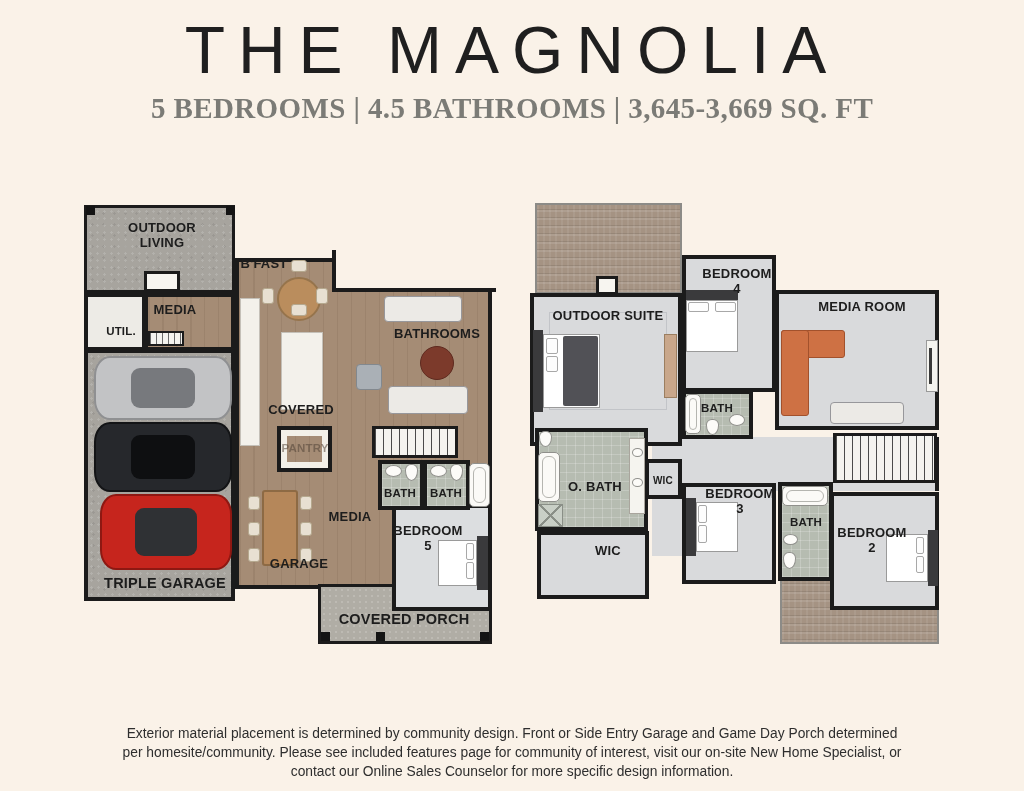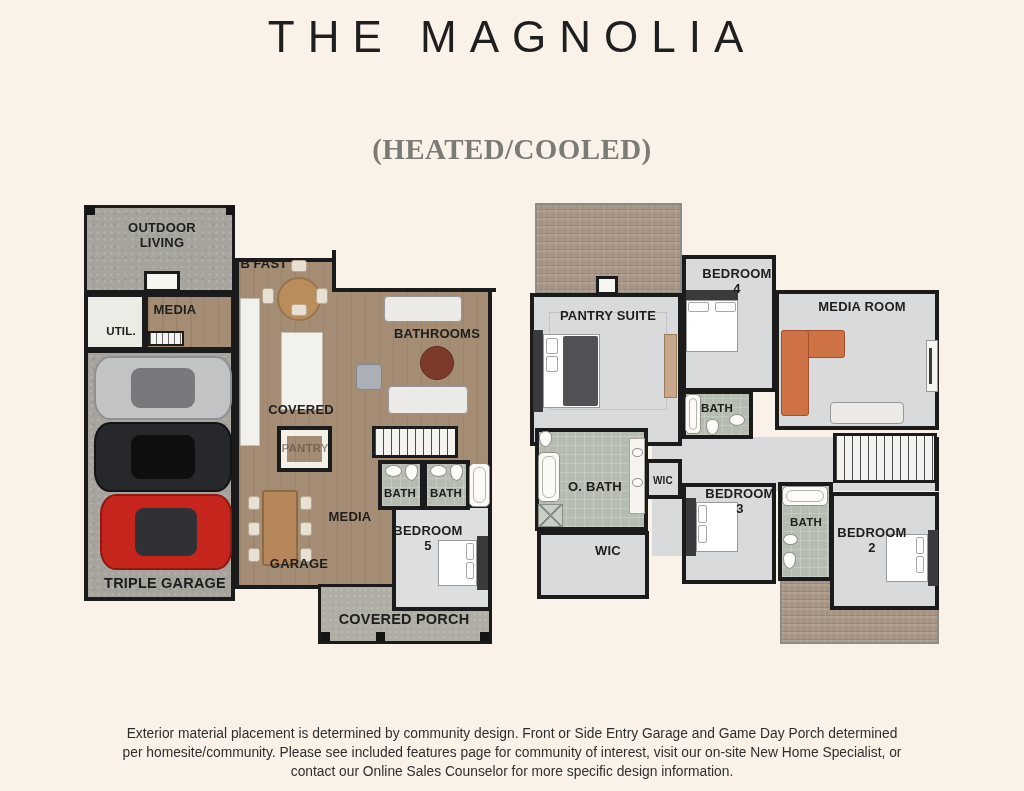--- a/index.html
+++ b/index.html
@@ -6,21 +6,21 @@
     --bg:#FAF2E8; --wall:#1B1B1B; --wood:#A58C75; --concrete:#A7A49E;
     --upper:#D9DADC; --tile:#B6BCB1; --roof:#A59383; --porch:#B0ADA5;
   }
   html,body{margin:0;padding:0;}
   body{background:#e8e4dd;font-family:"Liberation Sans",sans-serif;}
   .page{position:relative;width:1024px;height:791px;background:var(--bg);overflow:hidden;margin:0 auto;}
   .layer{position:absolute;left:0;top:0;width:100%;height:100%;}
 
   
   .title{position:absolute;top:12px;left:0;width:100%;text-align:center;
-    font-family:"Liberation Sans",sans-serif;font-weight:300;font-size:44px;
+    font-family:"Liberation Sans",sans-serif;font-weight:300;font-size:66px;
     letter-spacing:13px;color:#1F1F1F;}
   .subtitle{position:absolute;left:0;width:100%;text-align:center;
     font-family:"Liberation Serif",serif;font-weight:700;color:#7B7B76;font-size:29px;letter-spacing:.4px;}
   .sub1{top:92px;} .sub2{top:133px;}
 
   
   .disclaimer{position:absolute;top:724px;left:50%;transform:translateX(-50%);
     width:780px;text-align:center;font-size:13.8px;line-height:1.38;color:#2E2E2E;
     font-family:"Liberation Sans",sans-serif;}
 
@@ -97,21 +97,21 @@
   .wrap{white-space:normal;}
   .sm{font-size:11.5px;} .xs{font-size:10px;} .lg{font-size:14.5px;}
   .faded{color:rgba(82,68,54,.55);}
 </style>
 </head>
 <body>
 
 <div class="page">
 
   <div class="title">THE MAGNOLIA</div>
-  <div class="subtitle sub2">(HEATED/COOLED)</div>
+  <div class="subtitle sub1">5 BEDROOMS | 4.5 BATHROOMS | 3,645-3,669 SQ. FT</div>
 
   <div class="layer">
 
     <div class="room wood" style="left:235px;top:258px;width:257px;height:331px"></div>
     <div class="notch" style="left:332px;top:250px;width:164px;height:42px"></div>
     <div class="room thin concrete" style="left:84px;top:205px;width:151px;height:88px"></div>
     <div class="post" style="left:86px;top:206px"></div>
     <div class="post" style="left:226px;top:206px"></div>
     <div class="room utilf" style="left:84px;top:293px;width:62px;height:58px"></div>
     <div class="room wood" style="left:144px;top:293px;width:91px;height:58px"></div>
@@ -244,21 +244,21 @@
 
     <div class="fur tub" style="left:782px;top:486px;width:46px;height:20px"></div>
     <div class="fur oval" style="left:783px;top:534px;width:15px;height:11px"></div>
     <div class="fur toilet" style="left:783px;top:552px;width:13px;height:17px"></div>
 
     <div class="fur hb" style="left:928px;top:530px;width:10px;height:56px"></div>
     <div class="fur mat" style="left:886px;top:534px;width:42px;height:48px"></div>
     <div class="fur pillow" style="left:916px;top:537px;width:8px;height:17px"></div>
     <div class="fur pillow" style="left:916px;top:556px;width:8px;height:17px"></div>
 
-    <div class="lbl" style="left:608px;top:316px">PANTRY SUITE</div>
+    <div class="lbl" style="left:608px;top:316px">OUTDOOR SUITE</div>
     <div class="lbl wrap" style="left:737px;top:282px;width:78px">BEDROOM 4</div>
     <div class="lbl" style="left:862px;top:307px">MEDIA ROOM</div>
     <div class="lbl sm" style="left:717px;top:408px">BATH</div>
     <div class="lbl" style="left:595px;top:487px">O. BATH</div>
     <div class="lbl xs" style="left:663px;top:481px">WIC</div>
     <div class="lbl wrap" style="left:740px;top:502px;width:78px">BEDROOM 3</div>
     <div class="lbl" style="left:608px;top:551px">WIC</div>
     <div class="lbl sm" style="left:806px;top:522px">BATH</div>
     <div class="lbl wrap" style="left:872px;top:541px;width:78px">BEDROOM 2</div>
   </div>

